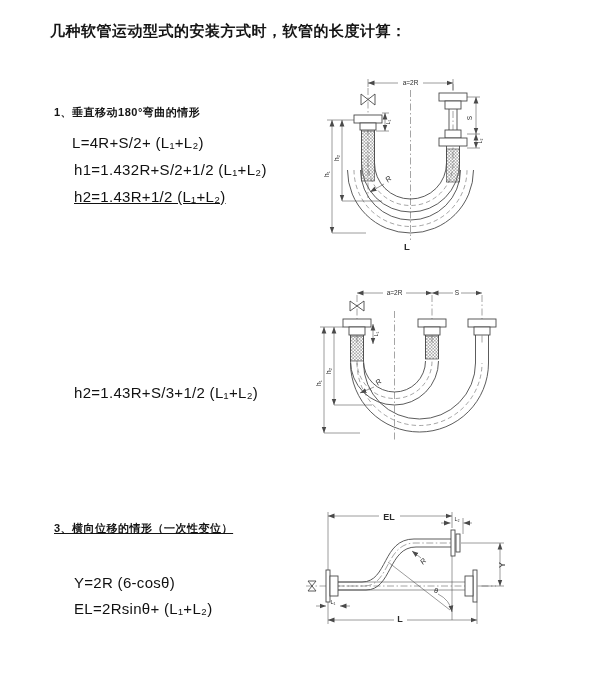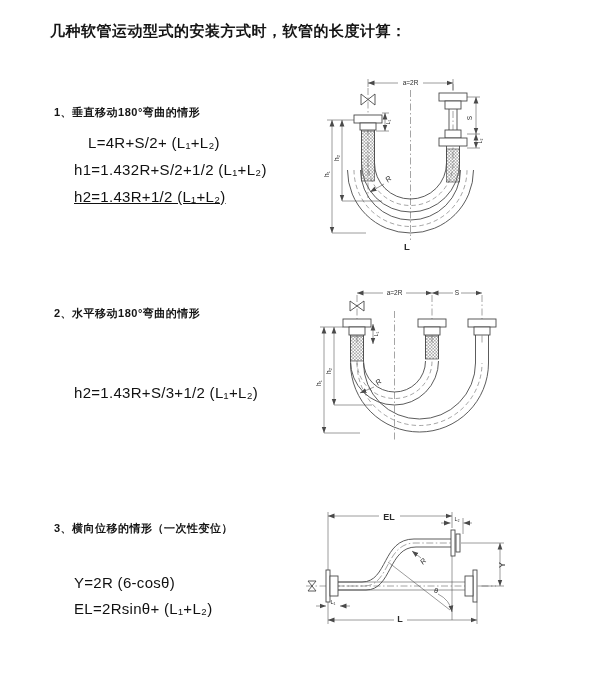--- a/index.html
+++ b/index.html
@@ -26,28 +26,27 @@
   svg .wbg{fill:#ffffff;stroke:none;}
 </style>
 </head>
 <body>
 
 <div class="page">
 
   <div class="abs doc-title" style="left:50px;top:22px;">几种软管运动型式的安装方式时，软管的长度计算：</div>
 
   <div class="abs sec-heading" style="left:54px;top:105px;">1、垂直移动180°弯曲的情形</div>
-  <div class="abs formula" style="left:88px;top:134px;text-align:right;">L=4R+S/2+ (L₁+L₂)</div>
+  <div class="abs formula" style="left:72px;top:134px;text-align:right;">L=4R+S/2+ (L₁+L₂)</div>
   <div class="abs formula" style="left:74px;top:161px;">h1=1.432R+S/2+1/2 (L₁+L₂)</div>
   <div class="abs formula" style="left:74px;top:188px;text-decoration:underline;">h2=1.43R+1/2 (L₁+L₂)</div>
 
-  <div class="abs sec-heading" style="left:54px;top:306px;">2、水平移动180°弯曲的情形</div>
   <div class="abs formula" style="left:74px;top:384px;">h2=1.43R+S/3+1/2 (L₁+L₂)</div>
 
-  <div class="abs sec-heading" style="left:54px;top:521px;">3、横向位移的情形（一次性变位）</div>
+  <div class="abs sec-heading" style="left:54px;top:521px;text-decoration:underline;">3、横向位移的情形（一次性变位）</div>
   <div class="abs formula" style="left:74px;top:574px;">Y=2R (6-cosθ)</div>
   <div class="abs formula" style="left:74px;top:600px;">EL=2Rsinθ+ (L₁+L₂)</div>
 
   <svg style="left:310px;top:68px;" width="280" height="192" viewBox="0 0 280 192">
     <defs>
       <marker id="m1" markerUnits="userSpaceOnUse" markerWidth="7" markerHeight="6" refX="6.5" refY="3" orient="auto">
         <path d="M0,0.6 L6.5,3 L0,5.4 Z" fill="#4a4a4a"></path>
       </marker>
       <pattern id="b1" width="3.2" height="3.2" patternUnits="userSpaceOnUse">
         <path d="M0,0 L3.2,3.2 M3.2,0 L0,3.2" stroke="#666" stroke-width="0.45" fill="none"></path>

